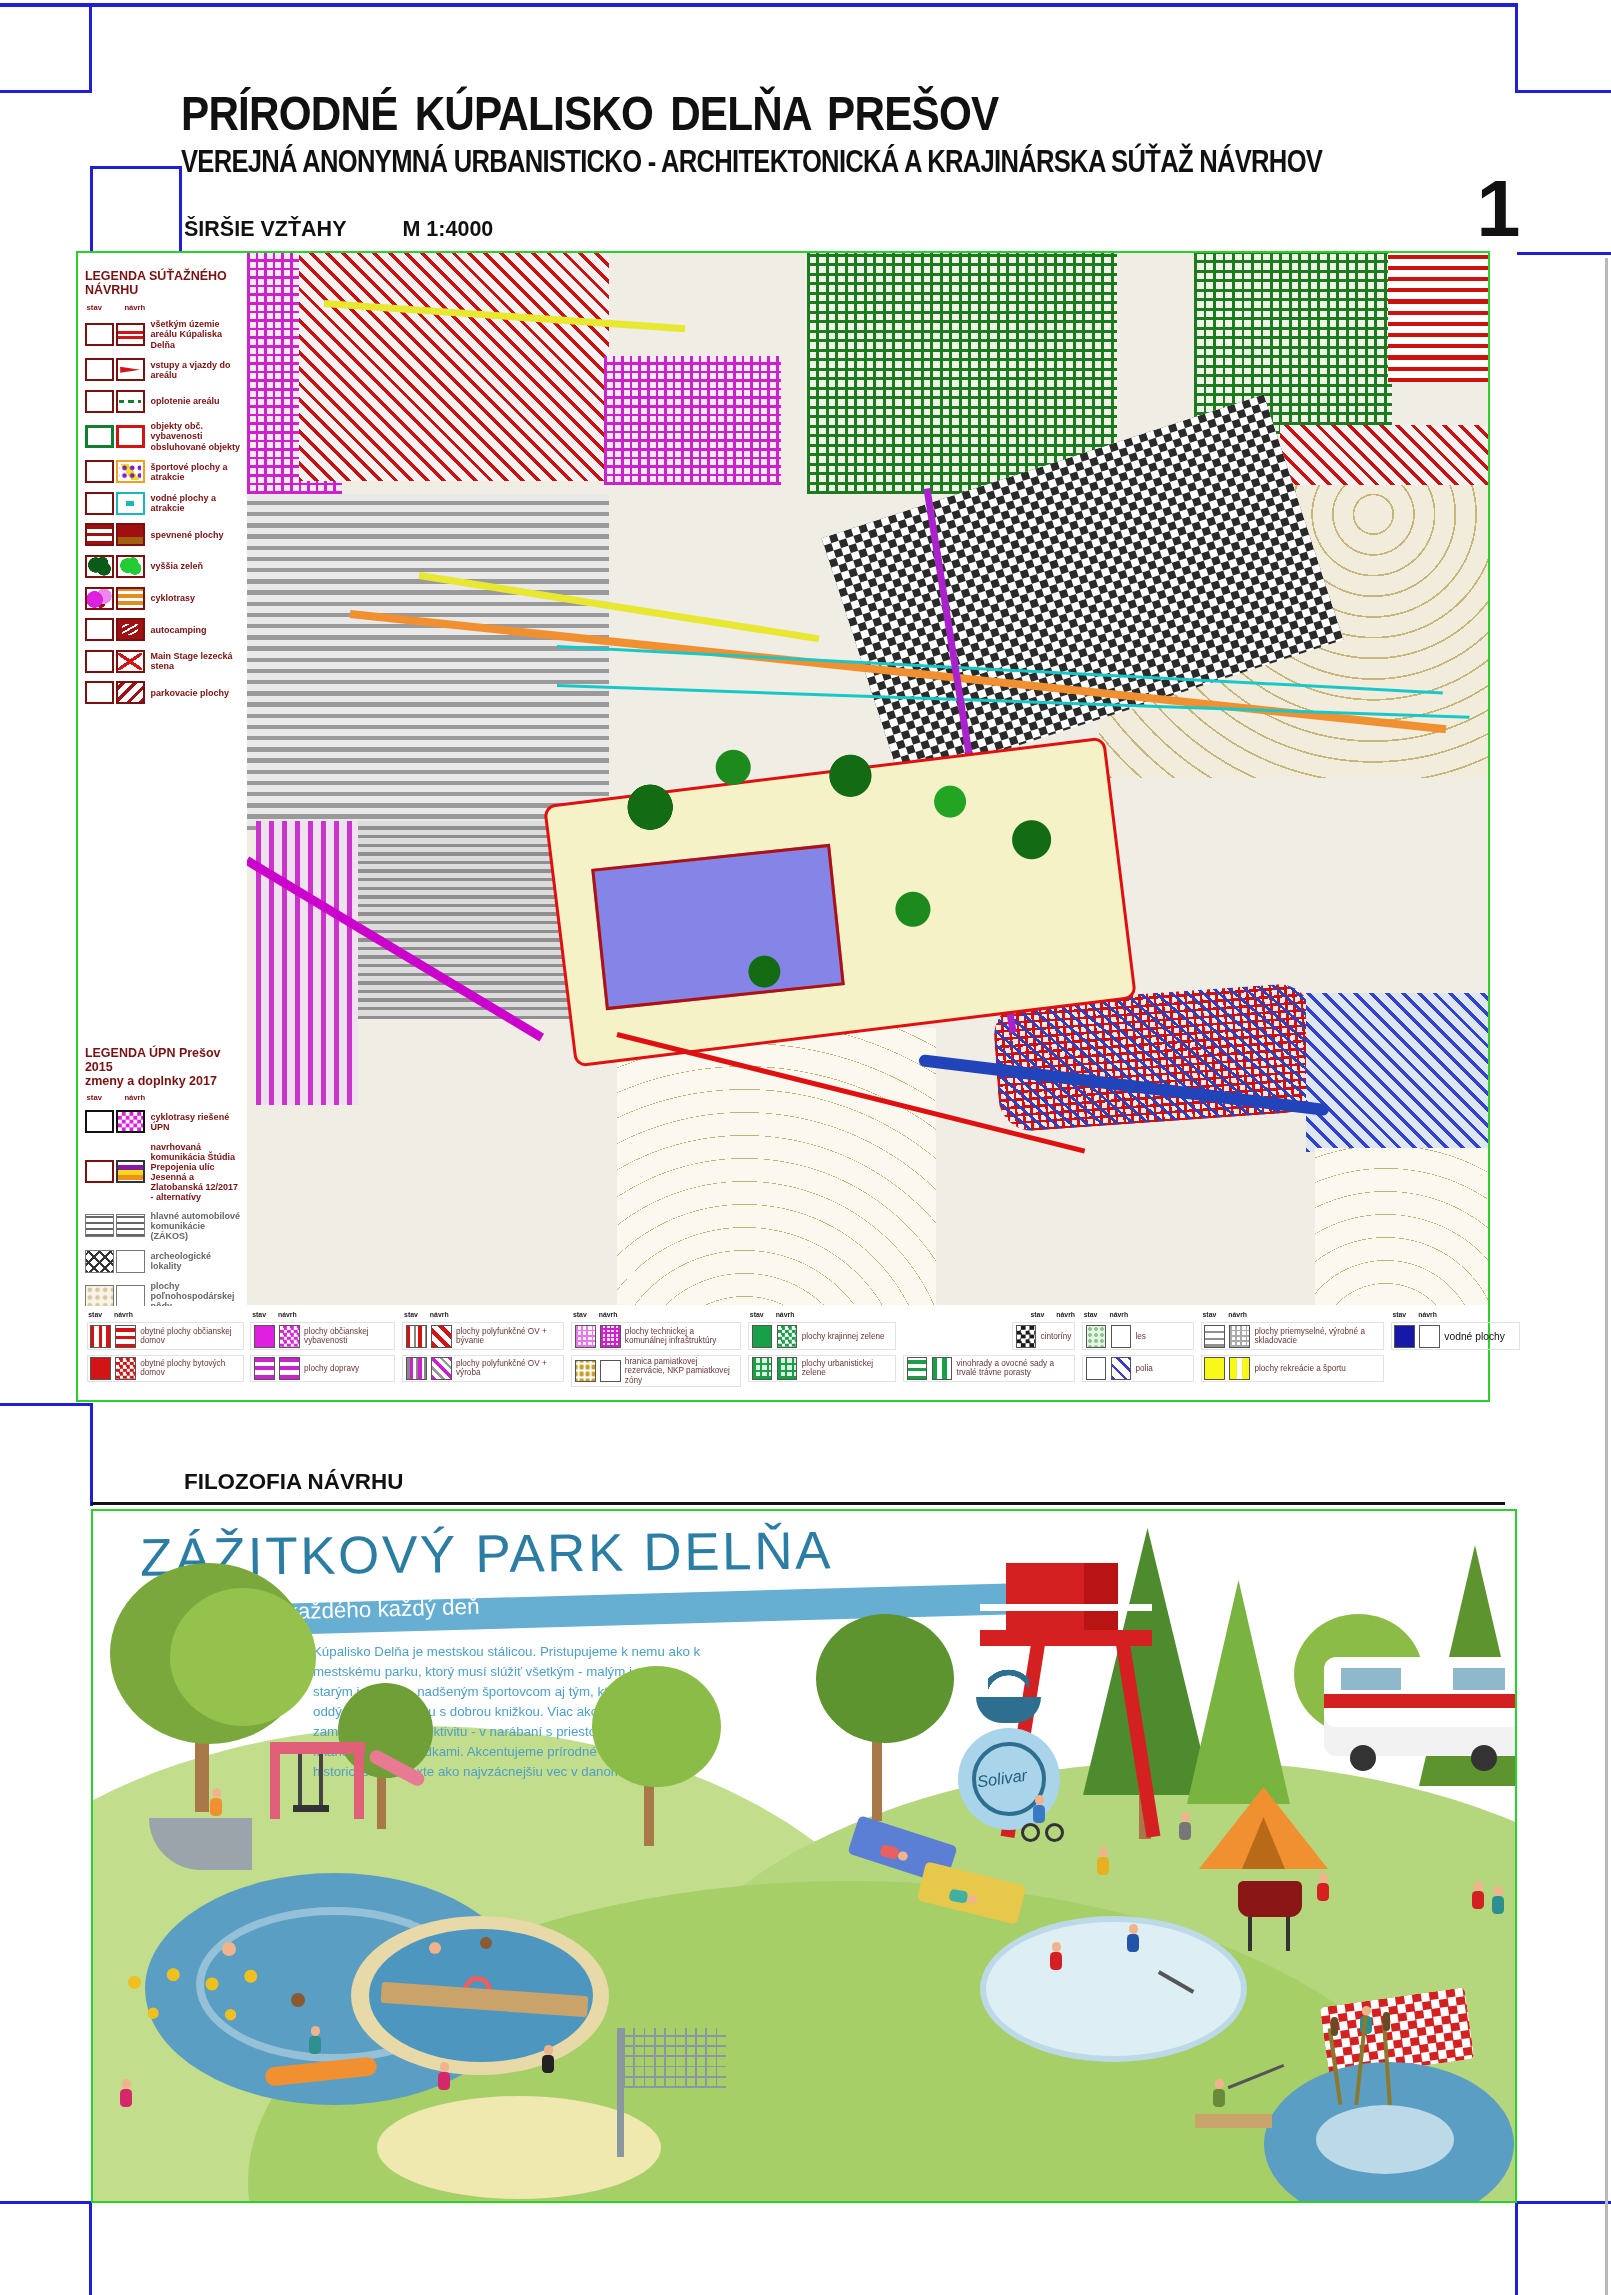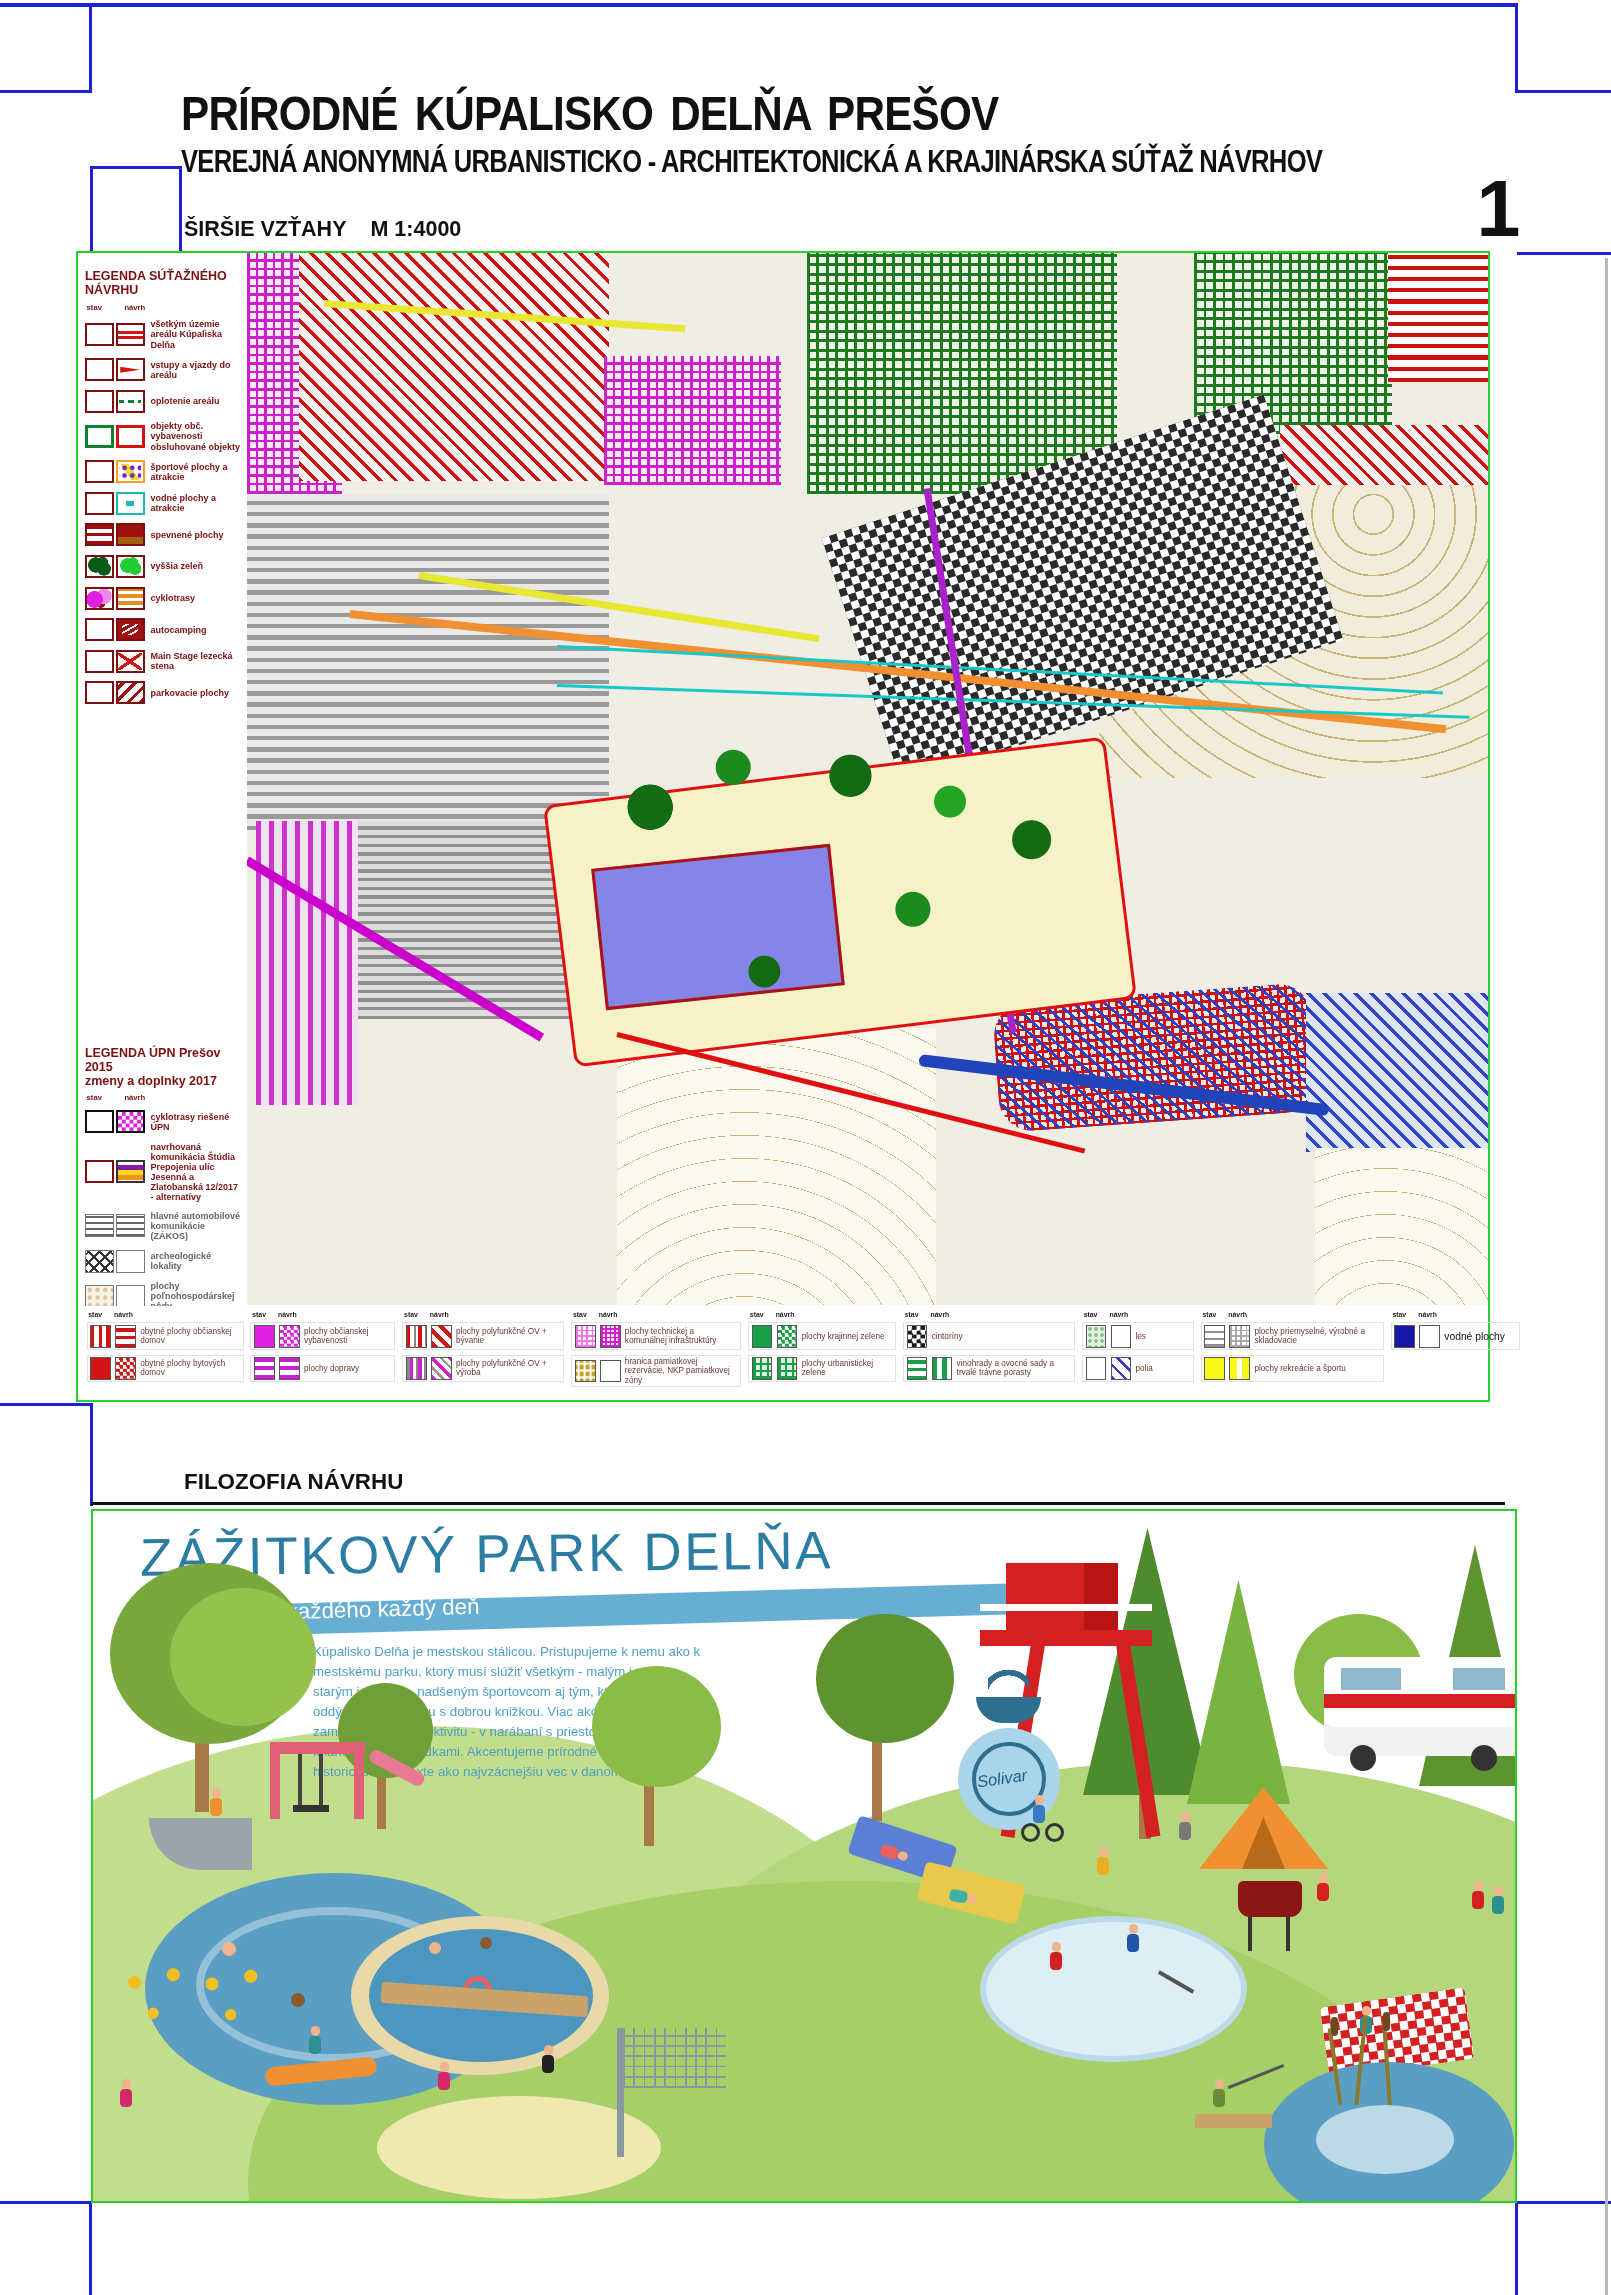--- a/index.html
+++ b/index.html
@@ -9,21 +9,21 @@
   
   .cm{position:absolute;background:#1f1fd4}
   .cm-box{position:absolute;border:3.4px solid #1f1fd4;background:transparent}
   .edge-gray{position:absolute;background:#b9b9b9}
   
   #main-title{left:181px;top:86px;font-size:48px;font-weight:bold;white-space:nowrap;
               transform:scaleX(.88);transform-origin:left;word-spacing:6.9px;letter-spacing:-0.9px}
   #main-subtitle{left:181px;top:143px;font-size:32px;font-weight:bold;white-space:nowrap;
               transform:scaleX(.80);transform-origin:left;letter-spacing:-0.9px}
   #section-label{left:184px;top:217px;font-size:21.5px;font-weight:bold;white-space:nowrap}
-  #section-label .scale{margin-left:24px}
+  #section-label .scale{margin-left:56px}
   #page-number{left:1464px;top:169px;width:69px;font-size:79px;font-weight:bold;text-align:center;line-height:1}
   
   .gframe{position:absolute;border:2.6px solid #2bd12b;box-sizing:border-box;background:#fff}
   
   #legend-col{position:absolute;left:0;top:0;width:169px;bottom:94px;background:#fff;z-index:5;overflow:hidden}
   #map-canvas{position:absolute;left:169px;top:0;right:0;height:1052px;background:#efede4;overflow:hidden}
   #legend-strip{position:absolute;left:0;right:0;bottom:0;height:94px;background:#fff;z-index:6;
                 display:flex;gap:6.9px;padding:5.2px 8.6px;box-sizing:border-box;align-items:flex-start}
   .lg-title{margin:17px 6.9px 3.4px;font-size:12.5px;line-height:1.1;color:#7a1010;font-weight:bold}
   .lg-cols{display:flex;gap:22.4px;margin:5.2px 8.6px 0;font-size:7.7px;font-weight:bold;color:#7a1010}
@@ -437,21 +437,21 @@
           <span class="ssw p-green-solid"></span>
           <span class="ssw p-green-check"></span>
           <div class="lbl">plochy krajinnej zelene</div>
         </div>
         <div class="strip-row">
           <span class="ssw p-green-plaid"></span>
           <span class="ssw p-green-plaid"></span>
           <div class="lbl">plochy urbanistickej zelene</div>
         </div>
       </div>
-      <div class="strip-col" style="width: 172px;">
+      <div class="strip-col" style="width: 172px; align-items: flex-end;">
         <div class="strip-head">
           <span>stav</span>
           <span>návrh</span>
         </div>
         <div class="strip-row">
           <span class="ssw p-bw-check"></span>
           <div class="lbl">cintoríny</div>
         </div>
         <div class="strip-row">
           <span class="ssw p-green-rows"></span>

